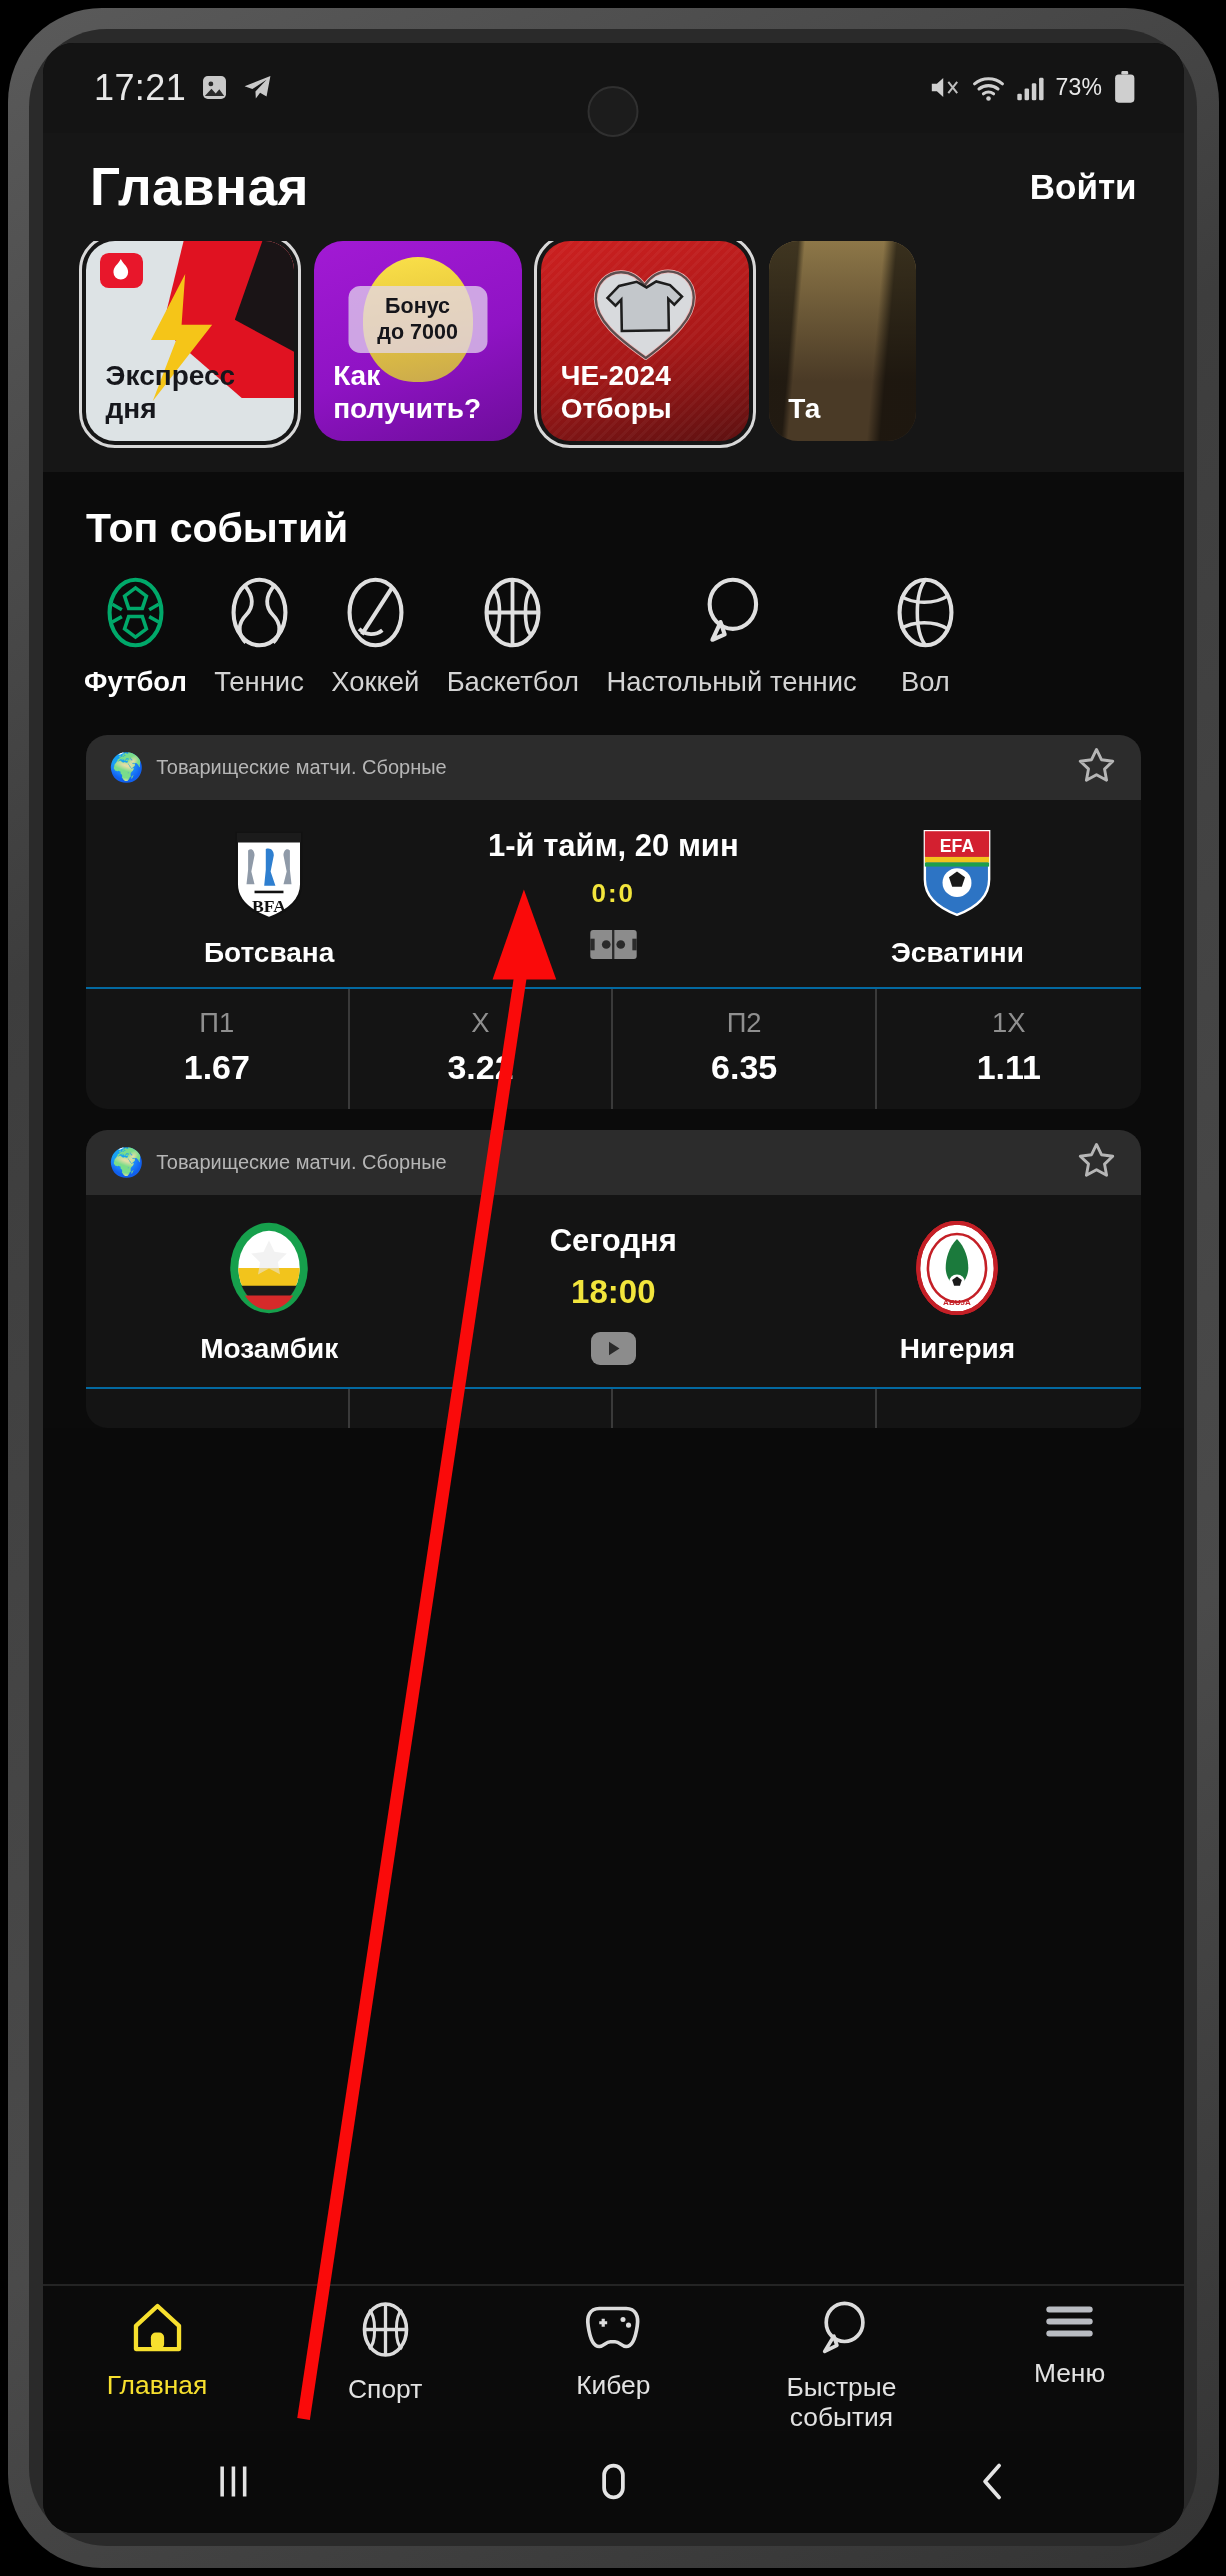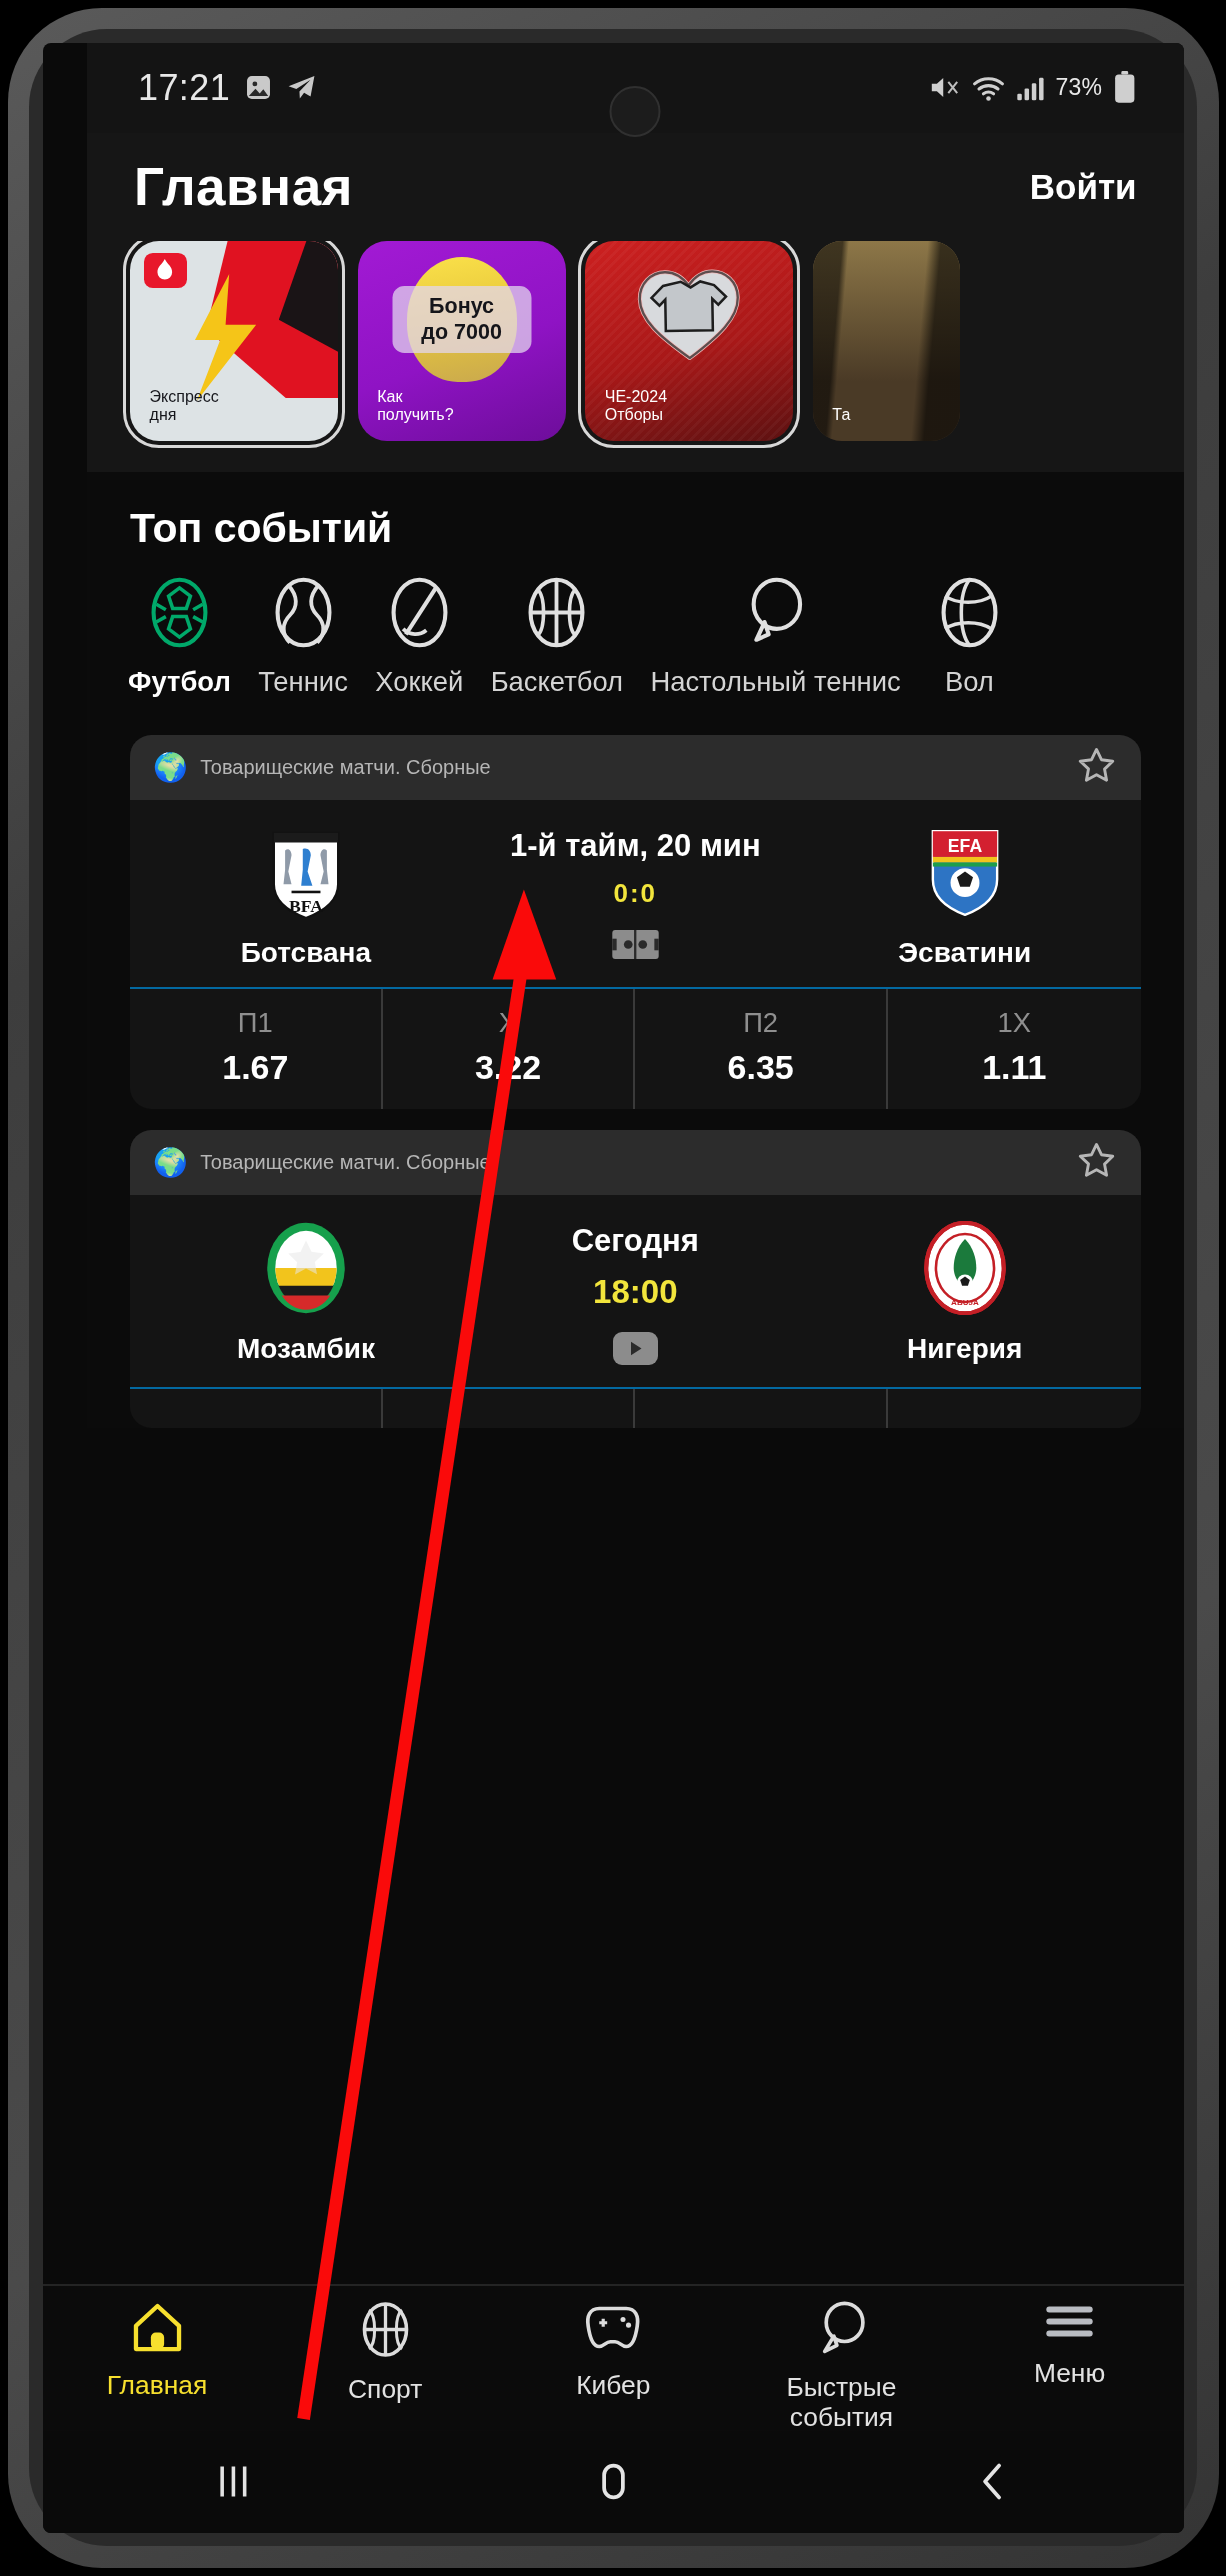--- a/index.html
+++ b/index.html
@@ -22,24 +22,23 @@
   .phone-inner {
     position: relative;
     width: 100%; height: 100%;
     border-radius: 78px;
     background: #2a2a2a;
     padding: 13.7px;
   }
   .screen {
     position: relative;
     width: 100%; height: 100%;
-    border-radius: 8px;
+    border-radius: 31px;
     background: #0a0a0a;
     overflow: hidden;
-    padding-left: 44px;
   }
 
   
   .status-bar {
     position: relative;
     height: 90px;
     background: #141414;
     display: flex;
     align-items: center;
     padding: 0 47px 0 51px;
@@ -136,22 +135,22 @@
     overflow: hidden;
     cursor: pointer;
   }
   .promo-card.selected {
     outline: 3.9px solid #d8d8d8;
     outline-offset: 4.9px;
   }
   .promo-label {
     position: absolute;
     left: 19.6px; bottom: 15.7px;
-    font-size: 16px;
-    font-weight: normal;
+    font-size: 28px;
+    font-weight: bold;
     line-height: 1.18;
     z-index: 3;
     white-space: pre-line;
   }
   
   .card-express { background: #dde3e5; }
   .card-express .promo-label { color: #16171c; }
   .ex-badge {
     position: absolute;
     left: 13.7px; top: 11.8px;

